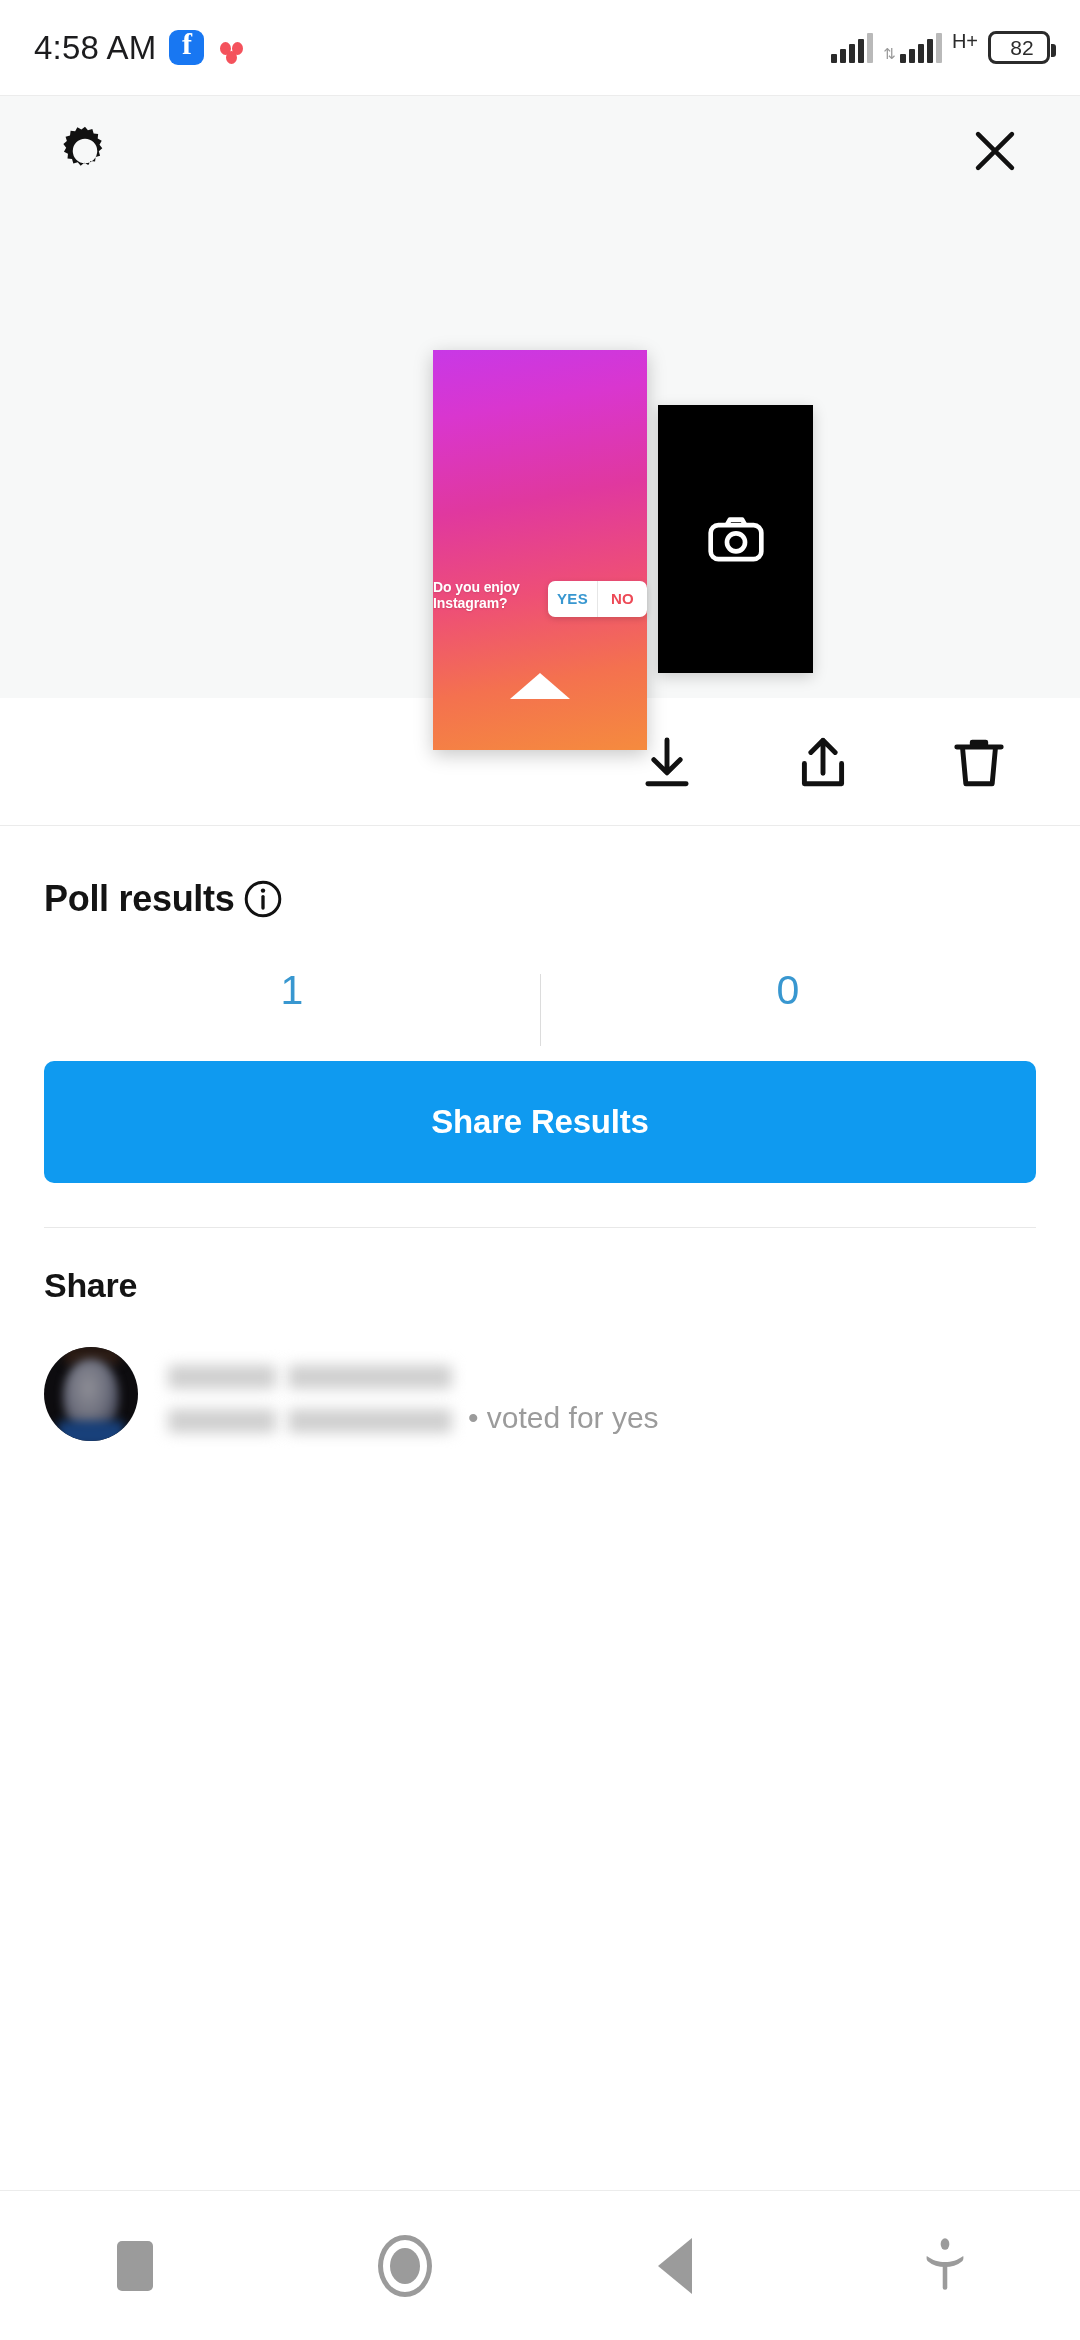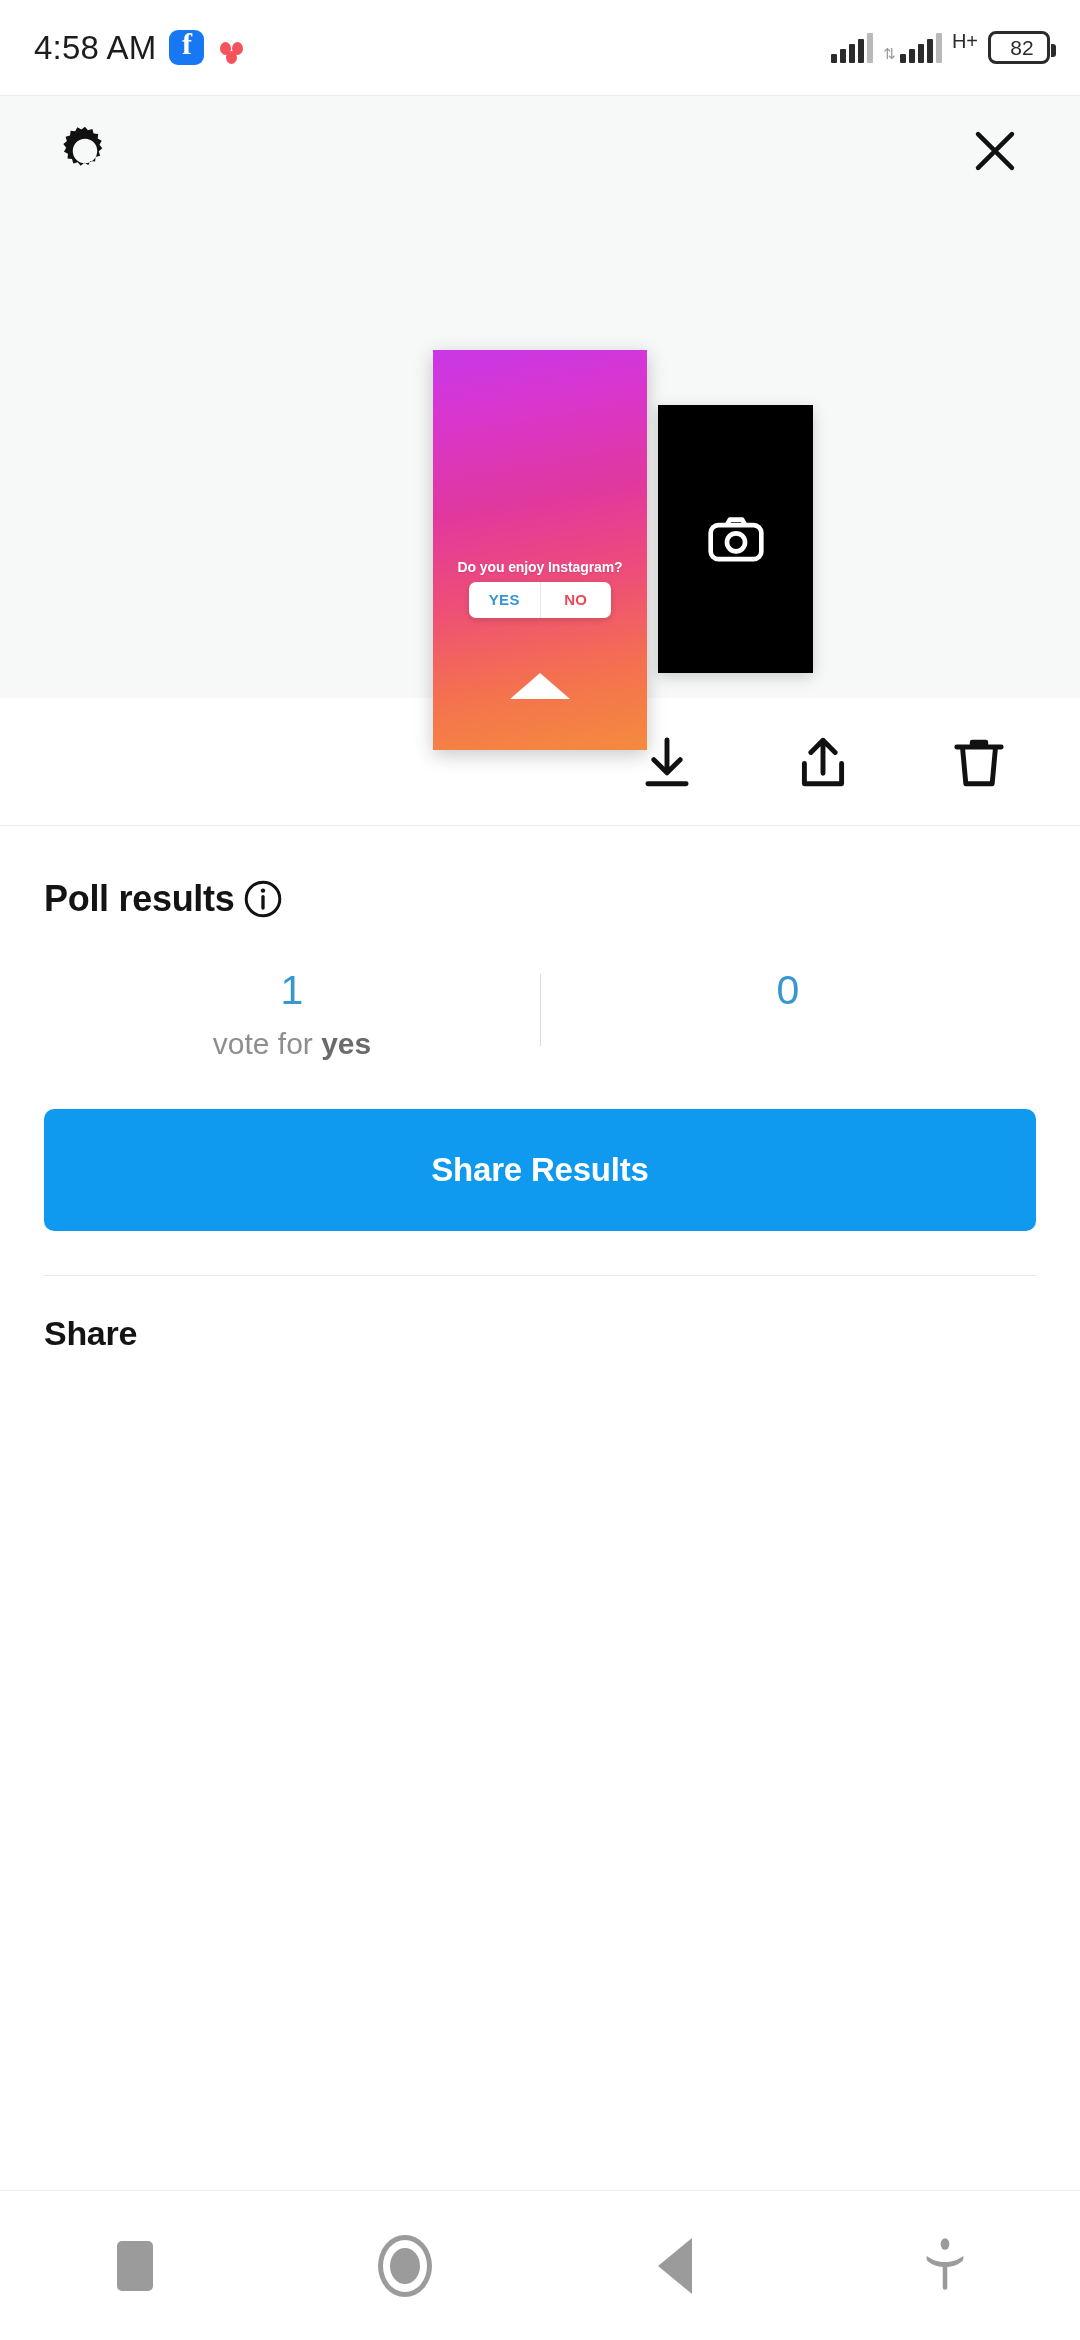--- a/index.html
+++ b/index.html
@@ -82,21 +82,21 @@
     z-index:3;
   }
   .card-black{
     position:absolute; left:658px; top:159px;
     width:155px; height:268px;
     background:#000; z-index:2;
     box-shadow:0 4px 14px rgba(0,0,0,.18);
   }
   .poll-widget{
     position:absolute; left:0; right:0; bottom:132px;
-    display:flex; flex-direction:column; align-items:center;
+    display:flex; flex-direction:row; align-items:center;
   }
   .poll-q{
     color:#fff; font-size:14px; font-weight:700;
     letter-spacing:-.1px; margin-bottom:7px;
     text-shadow:0 1px 2px rgba(0,0,0,.12);
   }
   .poll-opts{
     display:flex; background:#fff; border-radius:7px;
     overflow:hidden; width:142px; box-shadow:0 2px 6px rgba(0,0,0,.15);
   }
@@ -301,34 +301,47 @@
     <svg width="42" height="42" viewBox="0 0 24 24">
       <circle cx="12" cy="12" r="9.6" fill="none" stroke="#111" stroke-width="1.7"></circle>
       <circle cx="12" cy="7.2" r="1.25" fill="#111"></circle>
       <path stroke="#111" stroke-width="1.9" stroke-linecap="round" d="M12 10.6v6.6"></path>
     </svg>
   </div>
 
   <div class="counts">
     <div class="count-col">
       <div class="count-num">1</div>
-      <div class="count-lbl"><span>vote for </span><b>yes</b></div>
     </div>
     <div class="count-div"></div>
     <div class="count-col">
       <div class="count-num">0</div>
     </div>
   </div>
 
   <button class="share-btn">Share Results</button>
   <div class="divider"></div>
 </div>
 
 <div class="voters">
   <div class="voters-title">Share</div>
+  <div class="voter-row">
+    <div class="avatar">
+      <span class="hair"></span>
+        <span class="face"></span>
+        <span class="shirt"></span>
+    </div>
+    <div class="voter-info">
+      <span class="blur-name bn1"></span>
+      <span class="blur-name bn2"></span>
+      <span class="blur-name bn3"></span>
+      <span class="blur-name bn4"></span>
+      <span class="voted-txt">• voted for yes</span>
+    </div>
+  </div>
 </div>
 
 <div class="navbar">
   <div class="nav-btn">
     <span class="nav-square"></span>
   </div>
   <div class="nav-btn">
     <span class="nav-circle">
         <i></i>
       </span>

